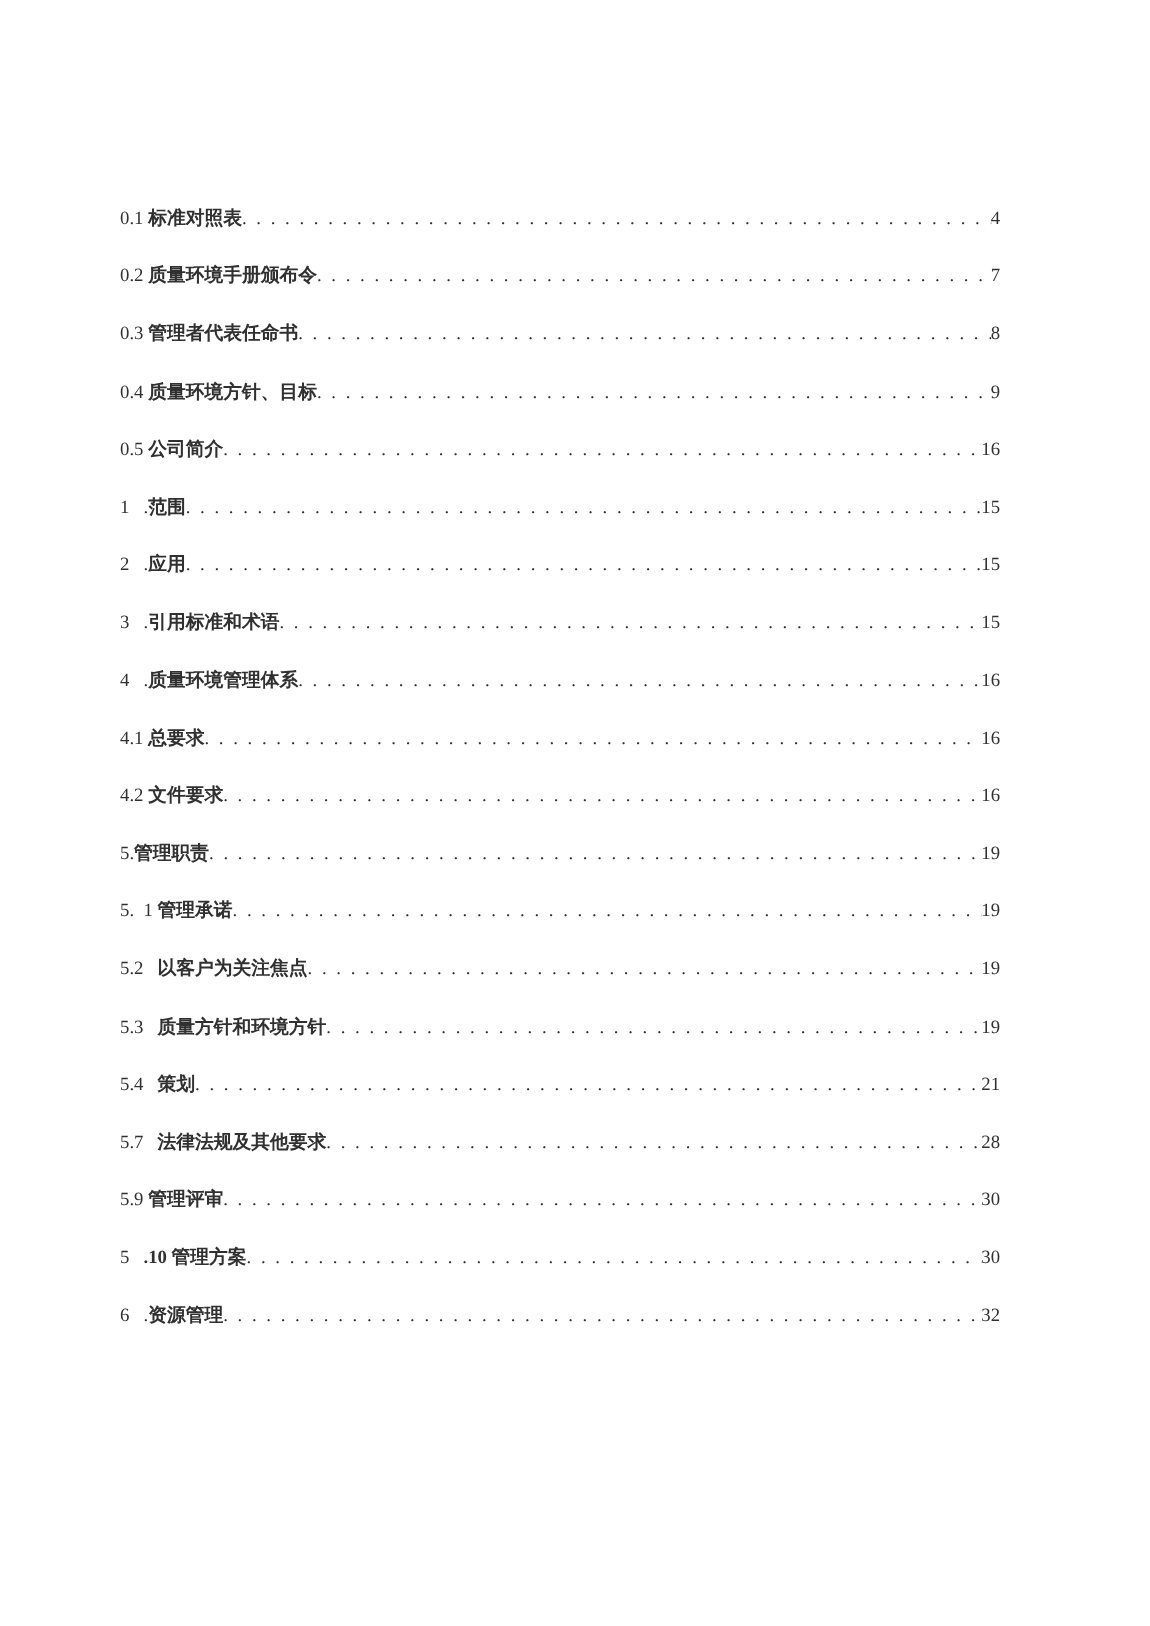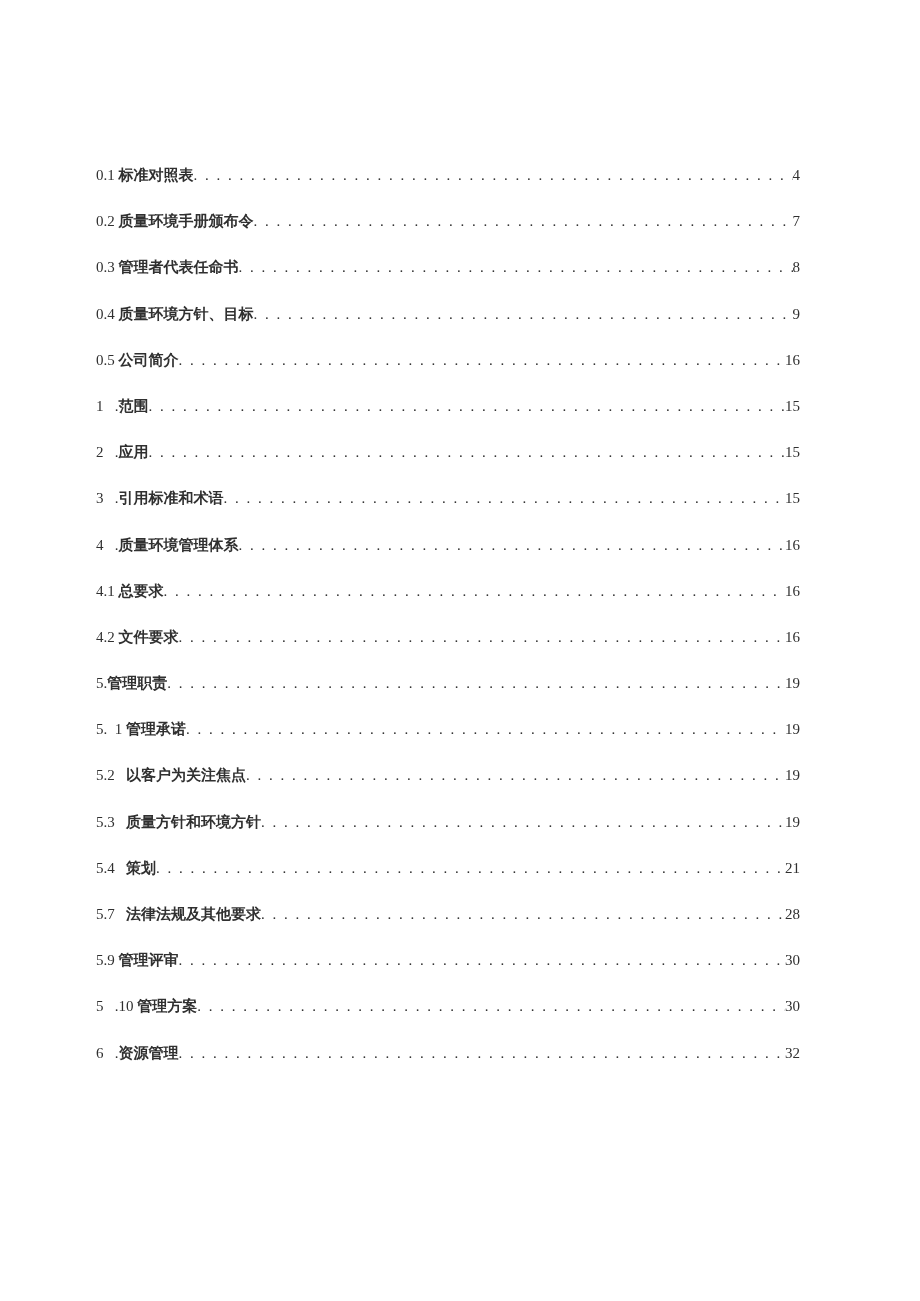--- a/index.html
+++ b/index.html
@@ -209,21 +209,21 @@
         <span class="toc-num">5.9</span>
         <span class="toc-gap" style="white-space: pre;"> </span>
         <span class="toc-title">管理评审</span>
         <span> </span>
         <span class="dots"></span>
         <span> </span>
         <span class="toc-page">30</span>
       </div>
       <div class="toc-row">
         <span class="toc-num">5</span>
-        <span class="toc-gap" style="white-space: pre;">   .10 </span>
+        <span class="toc-gap" style="white-space: pre; font-weight: bold;">   .10 </span>
         <span class="toc-title">管理方案</span>
         <span> </span>
         <span class="dots"></span>
         <span> </span>
         <span class="toc-page">30</span>
       </div>
       <div class="toc-row">
         <span class="toc-num">6</span>
         <span class="toc-gap" style="white-space: pre;">   .</span>
         <span class="toc-title">资源管理</span>

